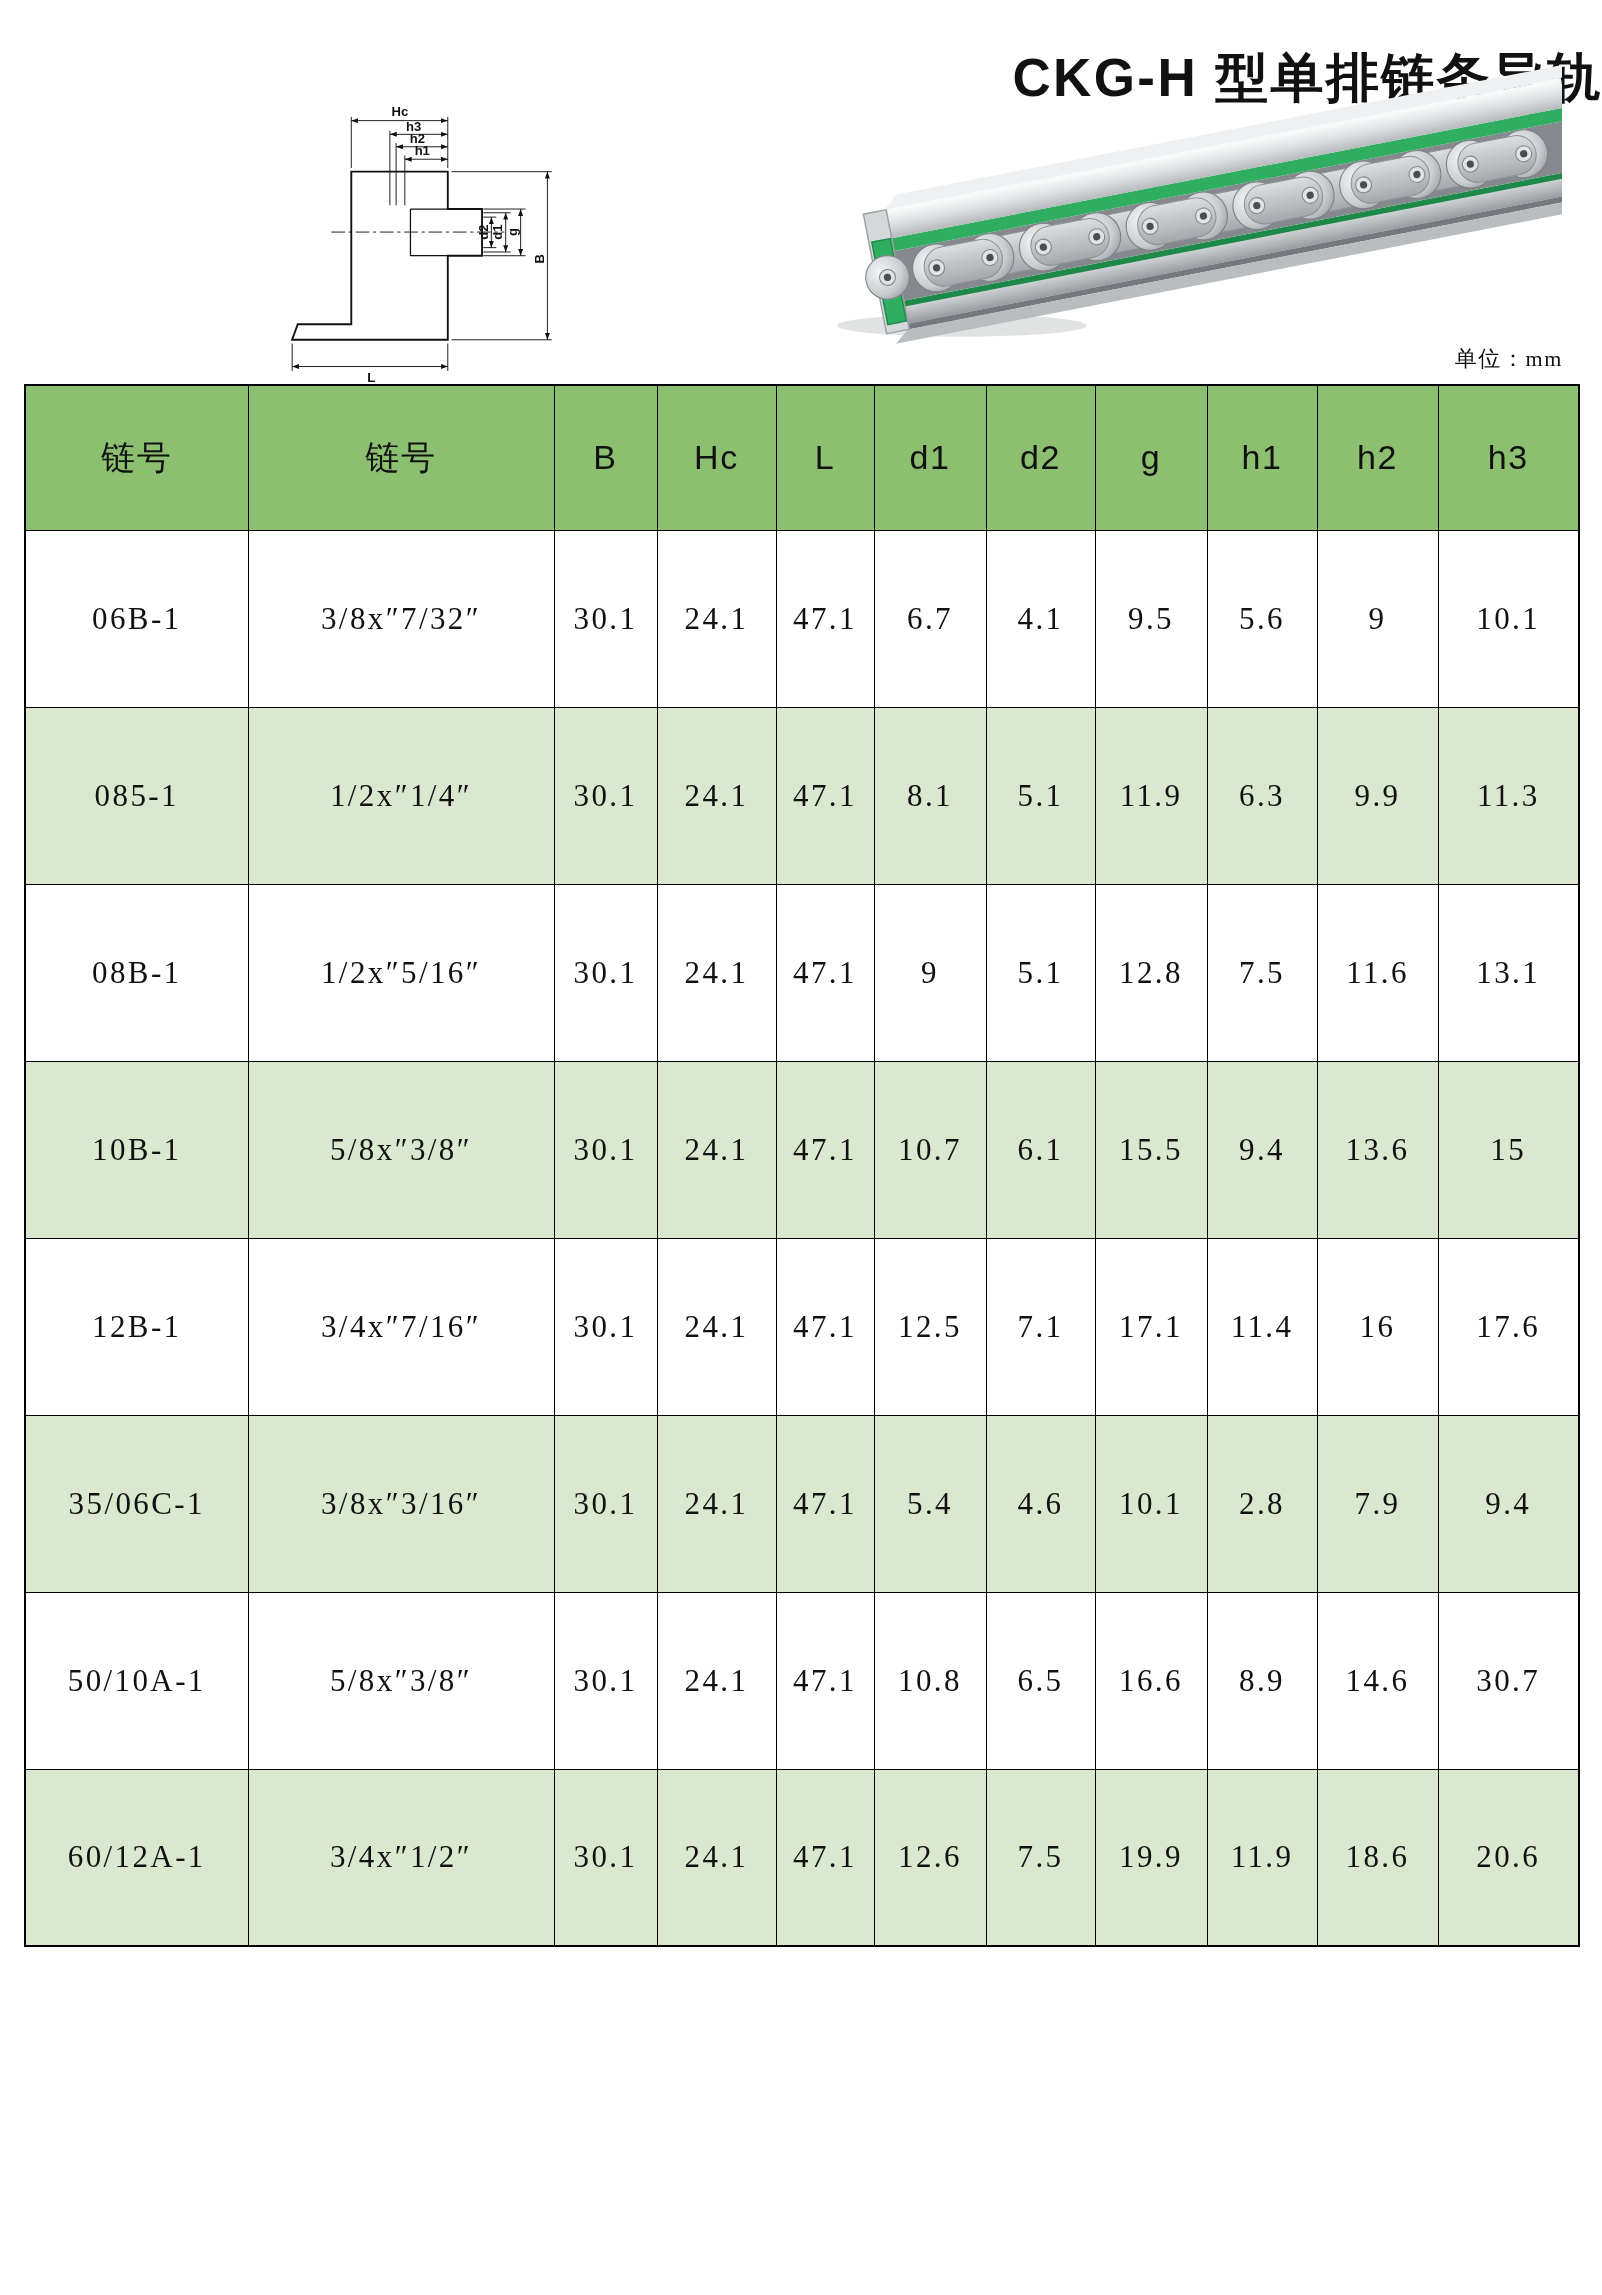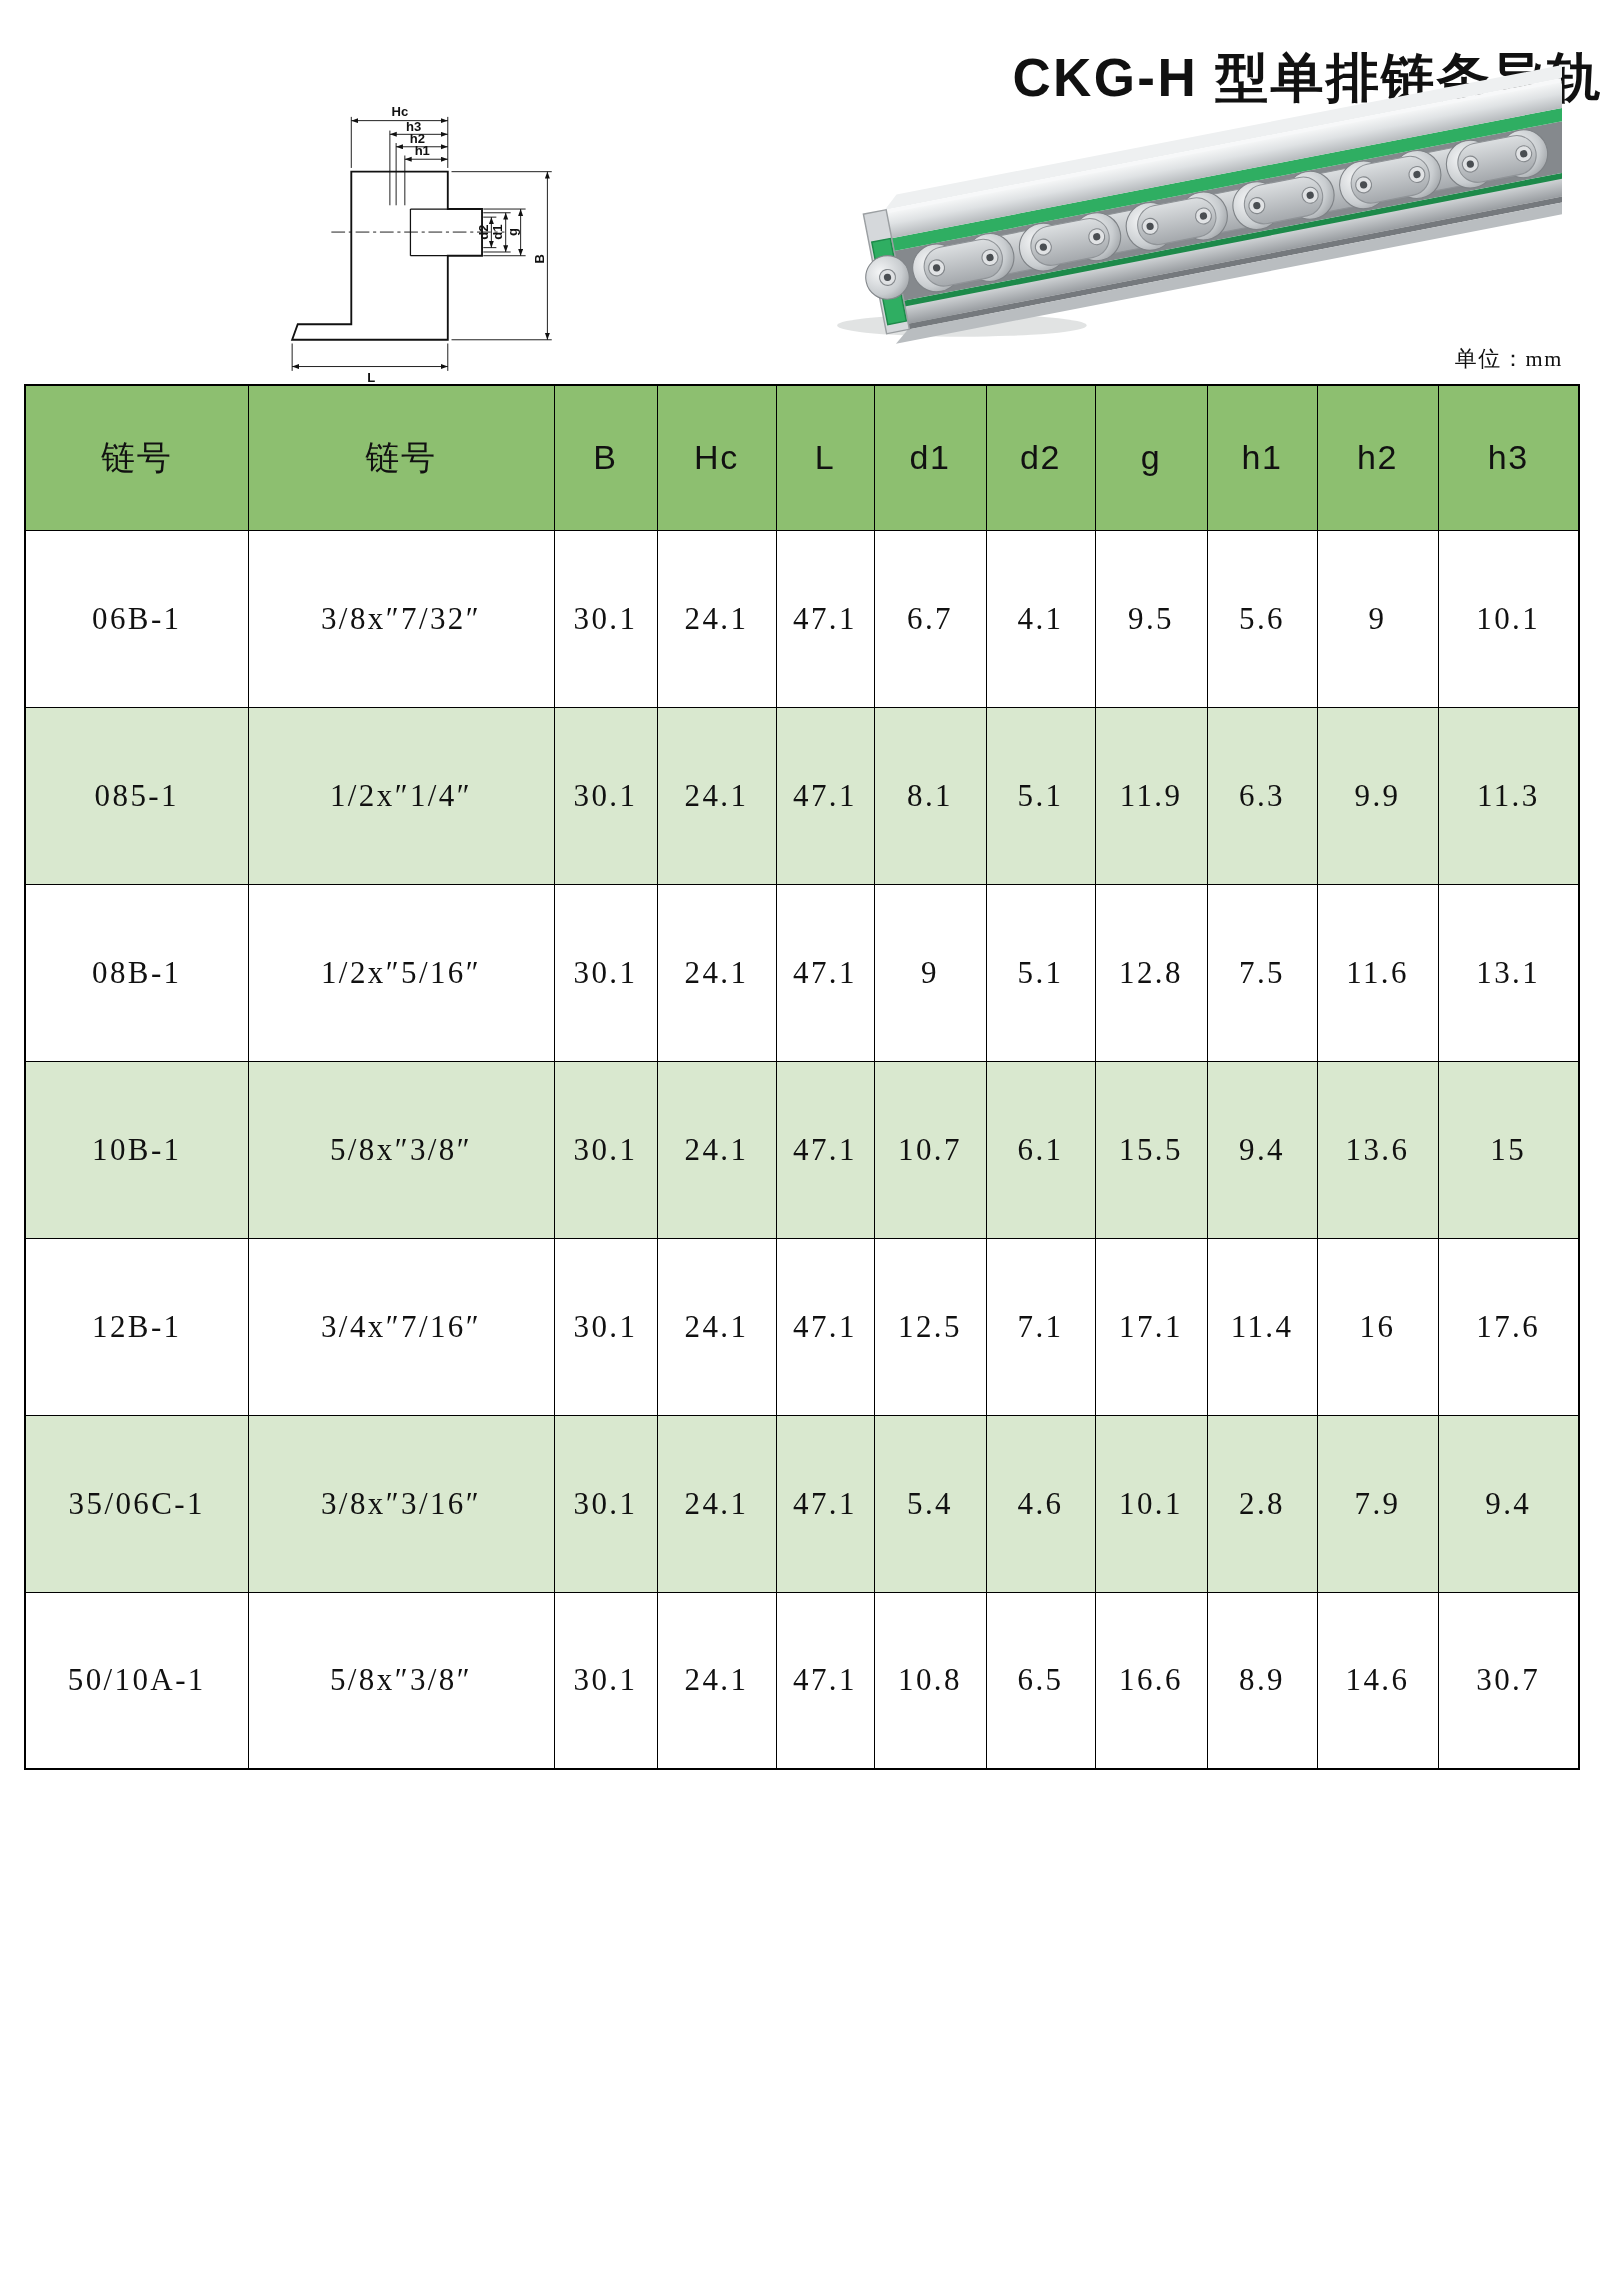--- a/index.html
+++ b/index.html
@@ -321,17 +321,30 @@
           <td>30.1</td>
           <td>24.1</td>
           <td>47.1</td>
           <td>10.8</td>
           <td>6.5</td>
           <td>16.6</td>
           <td>8.9</td>
           <td>14.6</td>
           <td>30.7</td>
         </tr>
+        <tr>
+          <td>60/12A-1</td>
+          <td>3/4x″1/2″</td>
+          <td>30.1</td>
+          <td>24.1</td>
+          <td>47.1</td>
+          <td>12.6</td>
+          <td>7.5</td>
+          <td>19.9</td>
+          <td>11.9</td>
+          <td>18.6</td>
+          <td>20.6</td>
+        </tr>
       </tbody>
   </table>
 
 </div>
 
 
 </body></html>

